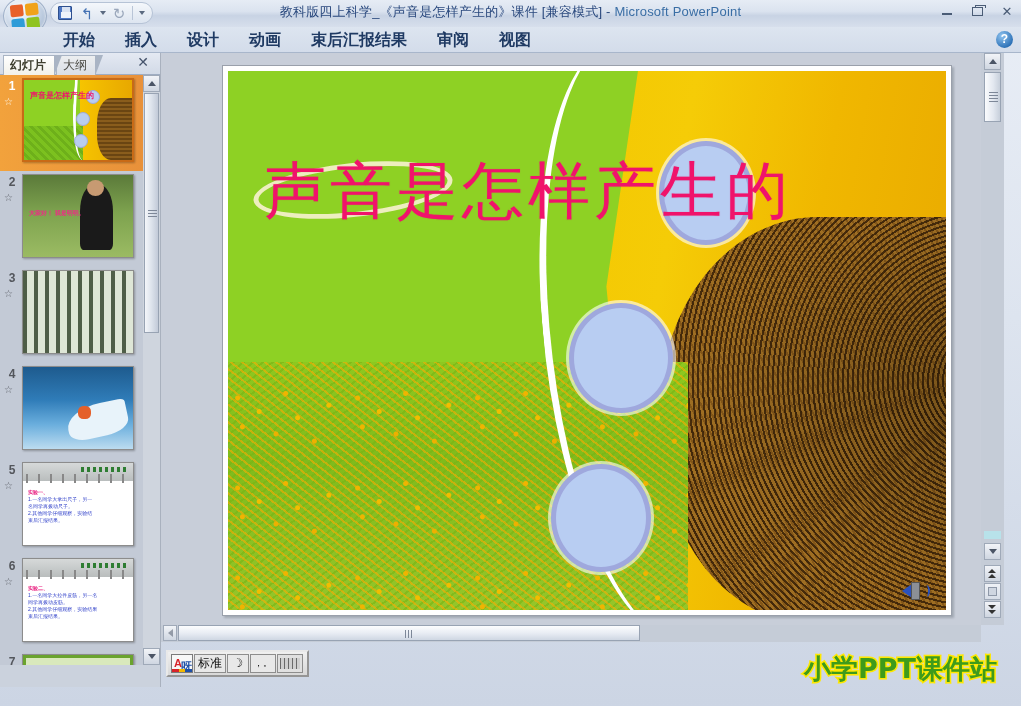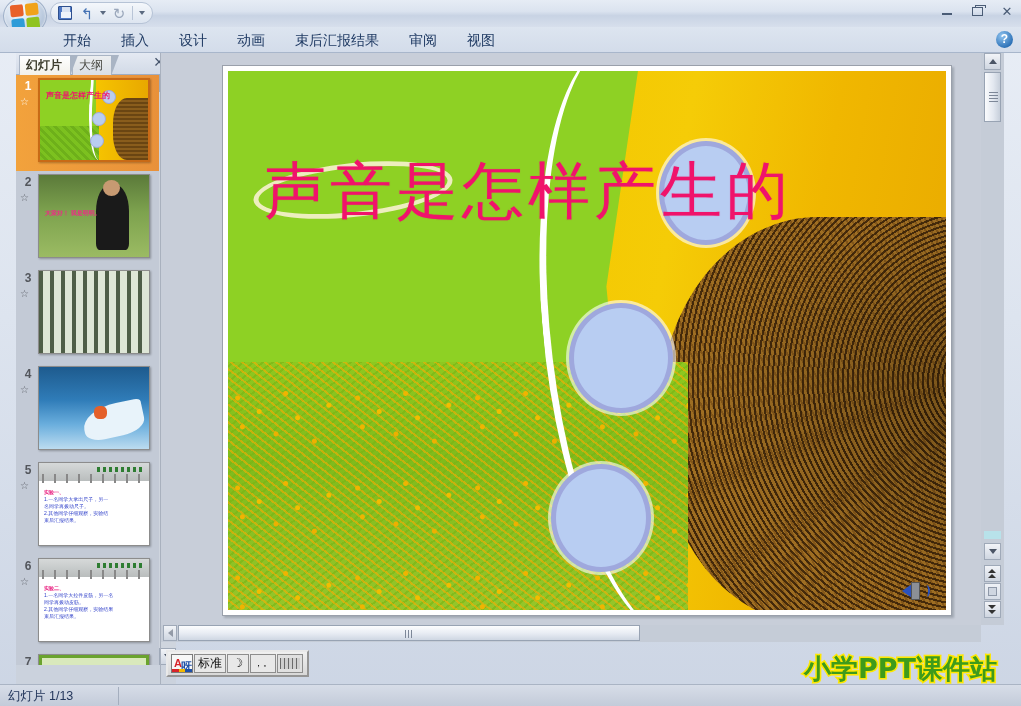--- a/index.html
+++ b/index.html
@@ -90,32 +90,32 @@
 
   
   .ribbon {
     position: absolute; left: 0; top: 27px; width: 1021px; height: 26px;
     background: linear-gradient(to bottom, #dde5f0 0%, #d3dcea 100%);
     border-bottom: 1px solid #a8b6cb;
   }
   .tabs { position: absolute; left: 48px; top: 0; display: flex; height: 26px; }
   .tab {
     padding: 0 15px; height: 26px; line-height: 26px;
-    font-size: 14px; color: #1f3a63; cursor: pointer; white-space: nowrap;
+    font-size: 16px; color: #1f3a63; cursor: pointer; white-space: nowrap; font-weight: bold;
   }
   .helpbtn {
     position: absolute; right: 8px; top: 4px; width: 17px; height: 17px; border-radius: 50%;
     background: radial-gradient(circle at 35% 30%, #8fc3ef, #2a6fb5 75%, #174a85);
     color: #fff; font-size: 12px; line-height: 17px; text-align: center; font-weight: bold;
     cursor: pointer;
   }
 
   
   .leftpanel {
-    position: absolute; left: 16px; top: 53px; width: 160px; height: 634px;
+    position: absolute; left: 0; top: 53px; width: 160px; height: 634px;
     background: #cbd2dd;
     padding-left: 21px;
   }
   .panel-tabs {
     position: absolute; left: 0; top: 0; width: 160px; height: 22px;
     background: linear-gradient(to bottom, #e4e9f2, #d2dae7);
     border-bottom: 1px solid #9fadc2;
   }
   .ptab {
     position: absolute; top: 2px; height: 20px; line-height: 19px;
@@ -444,20 +444,23 @@
       </div>
       <div class="qat-btn">
         <span class="ico-redo">↻</span>
       </div>
       <div class="qat-sep"></div>
       <div class="qat-btn" style="width:14px">
         <span class="caret-sm"></span>
       </div>
     </div>
 
+    <div class="title-text">
+      <span>教科版四上科学_《声音是怎样产生的》课件 [兼容模式]</span><span> - </span><span class="appname">Microsoft PowerPoint</span>
+    </div>
 
     <div class="winbtns">
       <div class="winbtn">
           <div class="minico"></div>
         </div>
       <div class="winbtn">
           <div class="maxico"></div>
         </div>
       <div class="winbtn">
           <span>✕</span>
@@ -662,18 +665,14 @@
     <div class="ime-btn" style="font-size:9px">，。</div>
     <div class="ime-btn ime-kb">
         <div class="keys"></div>
       </div>
   </div>
 
   <div class="watermark">
     <div class="wm1">小学PPT课件站</div>
   </div>
 
-  <div class="statusbar">
-    <div class="status-left">幻灯片 1/13</div>
-    <div class="status-divider"></div>
-  </div>
 
 </div>
 
 </body></html>

